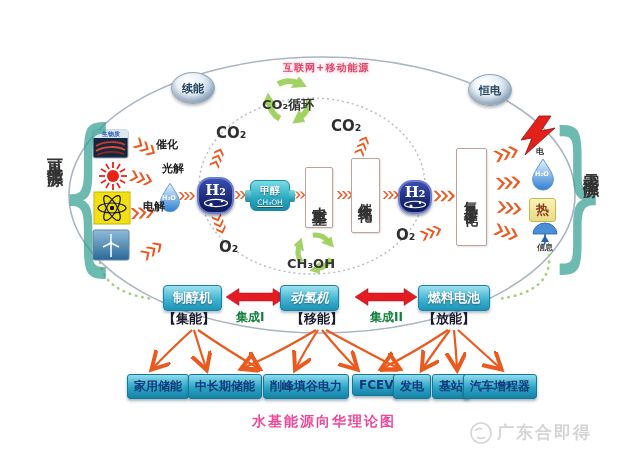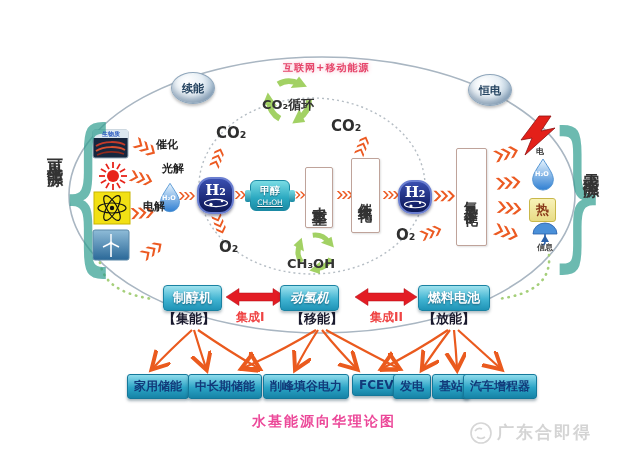--- a/index.html
+++ b/index.html
@@ -40,21 +40,21 @@
             color:#fff;text-shadow:0 1px 1px #0a5a70;}
   .methanol:before,.methanol:after{content:"";position:absolute;top:9px;width:6px;height:12px;border-radius:2px;
             background:linear-gradient(180deg,#7adce4,#1b8aa4);}
   .methanol:before{left:-6px;} .methanol:after{right:-6px;}
 
   .machine{position:absolute;z-index:3;top:285px;padding:3px 9px;border-radius:4px;
            background:linear-gradient(180deg,#9fe2ee 0%,#41b4d2 55%,#1f93b6 100%);
            border:1px solid #1a82a2;color:#fdfeff;font-size:13px;font-weight:bold;
            text-shadow:0 1px 2px #15607c;box-shadow:0 2px 3px rgba(0,40,60,.3);}
   .mode{font-size:13px;font-weight:bold;color:#1a1a2e;}
-  .integ{font-size:12px;font-weight:bold;color:#ef4444;}
+  .integ{font-size:12px;font-weight:bold;color:#15803d;}
 
   .app{position:absolute;z-index:3;top:374px;padding:3px 6px;border-radius:3px;
        background:linear-gradient(180deg,#8fdcec 0%,#2ba4c6 55%,#1683a6 100%);
        border:1px solid #14789a;color:#113a7a;font-size:12px;font-weight:bold;
        box-shadow:0 2px 3px rgba(0,40,60,.35);}
 
   .heatbox{position:absolute;z-index:3;left:529px;top:198px;width:27px;height:24px;border-radius:3px;
        background:linear-gradient(180deg,#f8f2b8,#e8dc86);border:1px solid #c9b84a;
        display:flex;align-items:center;justify-content:center;font-size:13px;font-weight:bold;color:#8a3a1a;}
   .tinylabel{font-size:8px;font-weight:bold;color:#333;}

